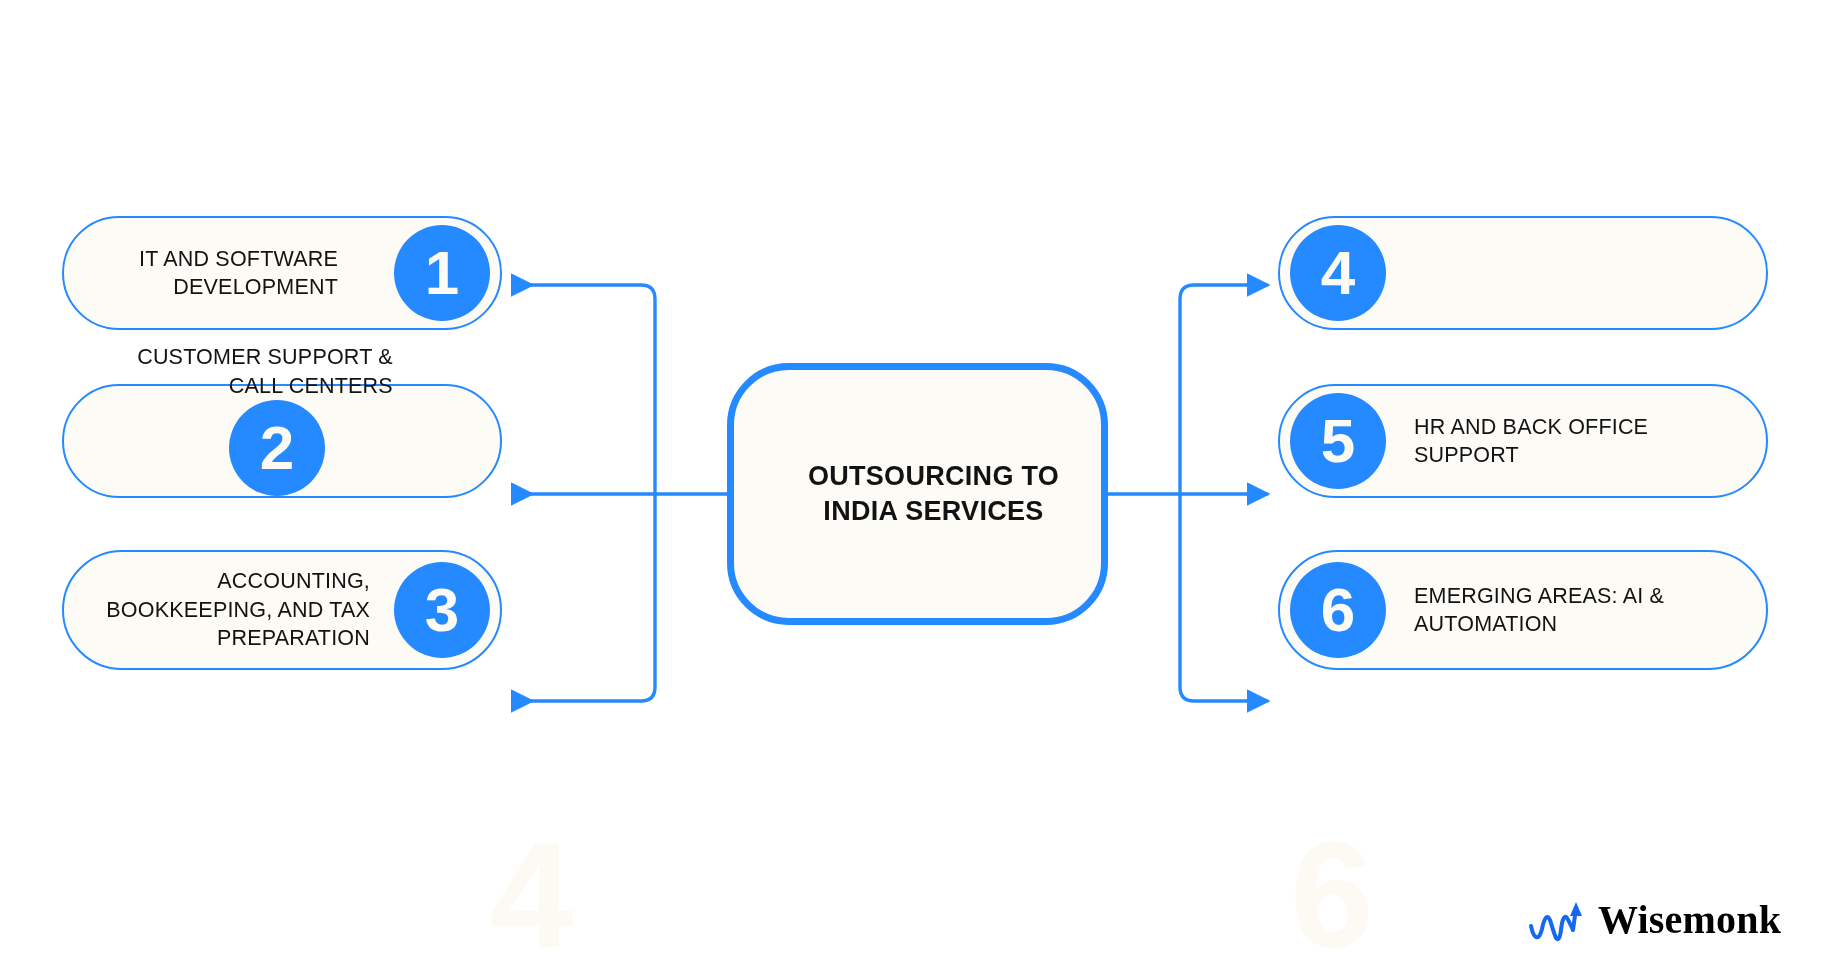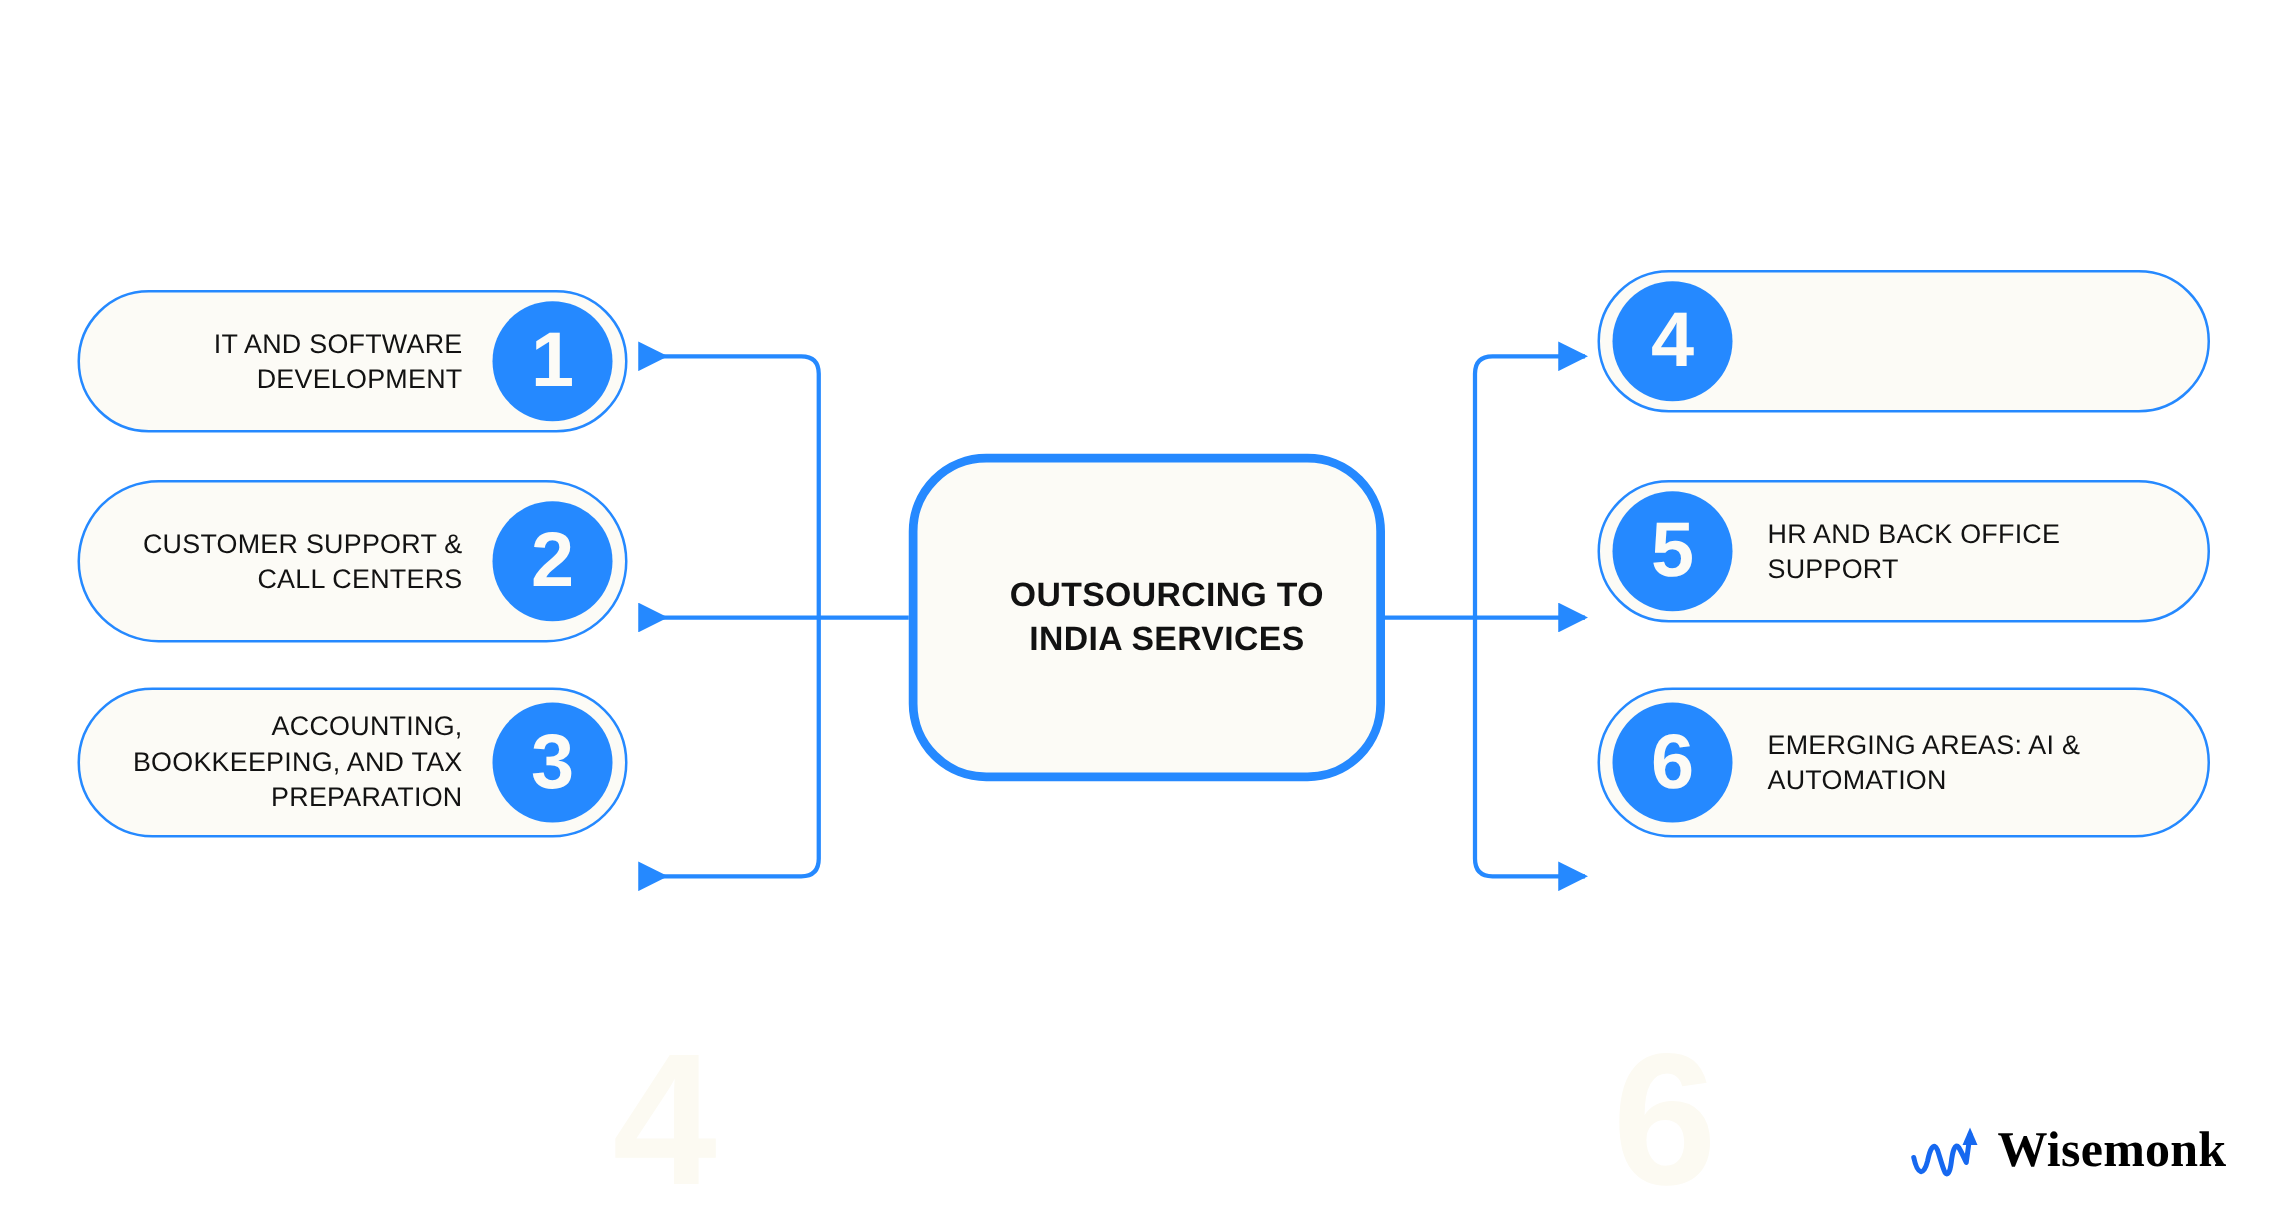--- a/index.html
+++ b/index.html
@@ -74,22 +74,22 @@
     font-size: 21.5px;
     font-weight: 500;
     letter-spacing: 0.2px;
     line-height: 1.32;
     white-space: pre-line;
   }
   .pill.left  .pill-label { text-align: right; margin-right: 24px; }
   .pill.right .pill-label { text-align: left;  margin-left: 28px; }
 
   
-  #node-1 { left: 62px; top: 232px; width: 440px; height: 114px; }
-  #node-2 { left: 62px; top: 384px; width: 440px; height: 130px; }
+  #node-1 { left: 62px; top: 216px; width: 440px; height: 114px; gap: 32px; }
+  #node-2 { left: 62px; top: 384px; width: 440px; height: 114px; flex-direction: column; }
   #node-3 { left: 62px; top: 550px; width: 440px; height: 120px; }
 
   
   #node-4 { left: 1278px; top: 216px; width: 490px; height: 114px; }
   #node-5 { left: 1278px; top: 384px; width: 490px; height: 114px; }
   #node-6 { left: 1278px; top: 550px; width: 490px; height: 120px; }
 
   
   #center-node {
     position: absolute;

